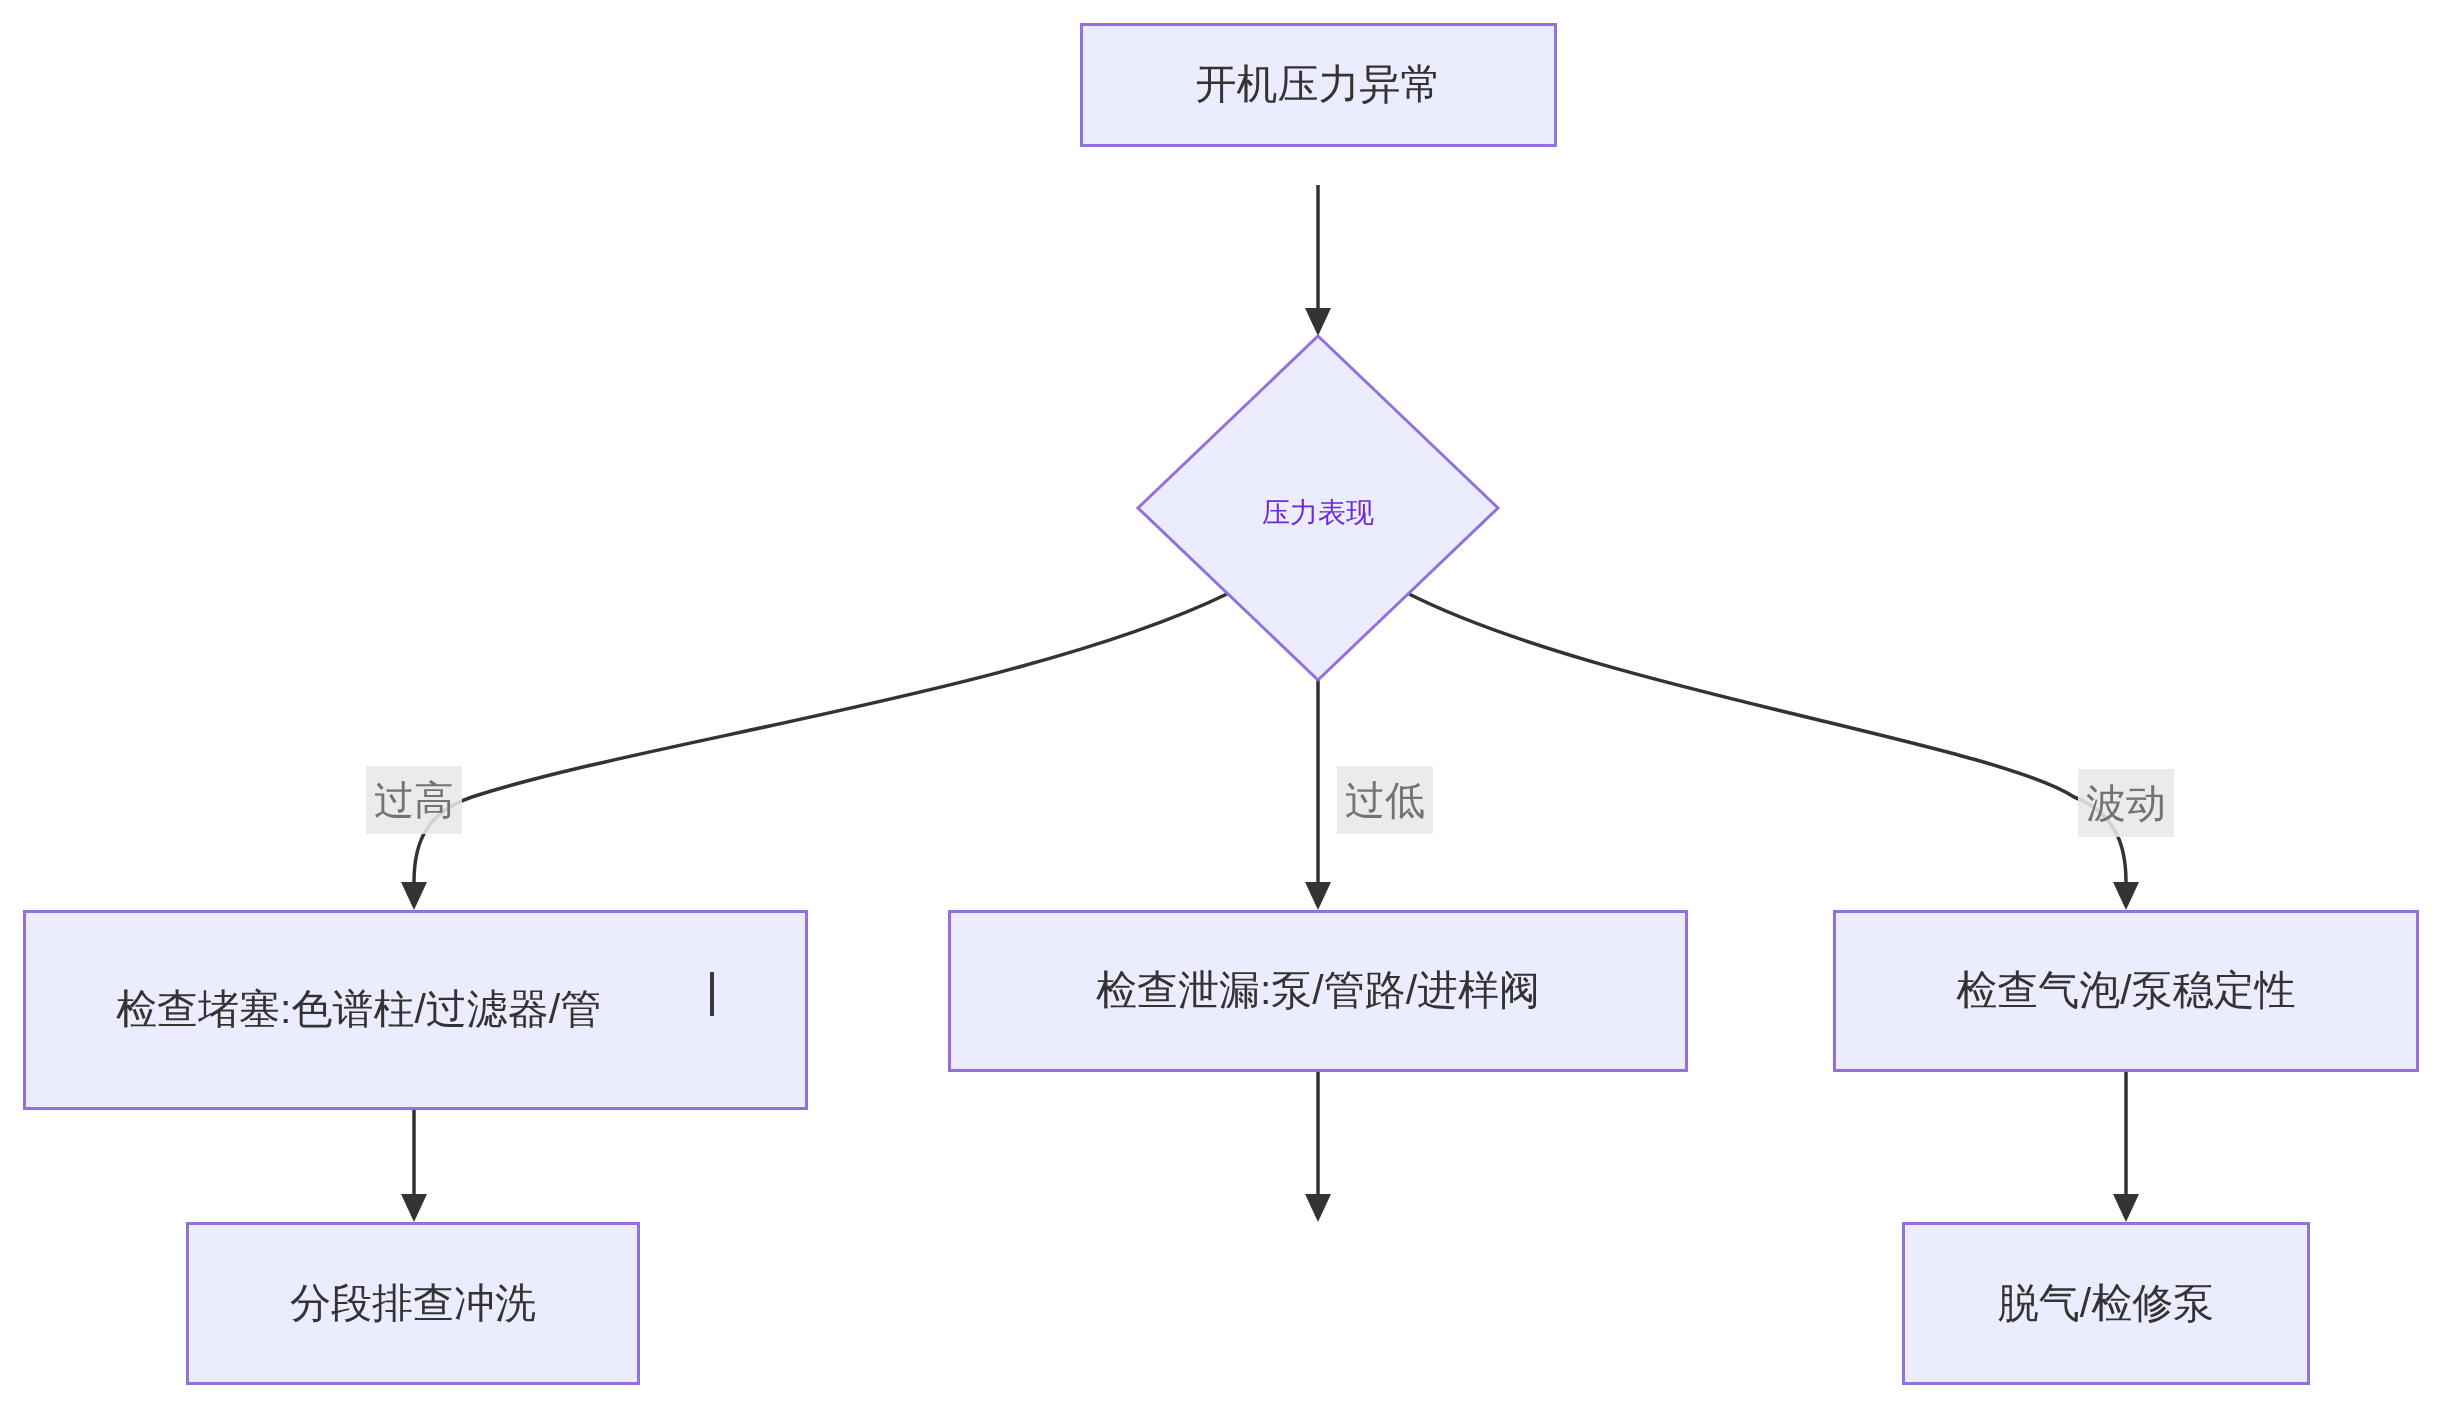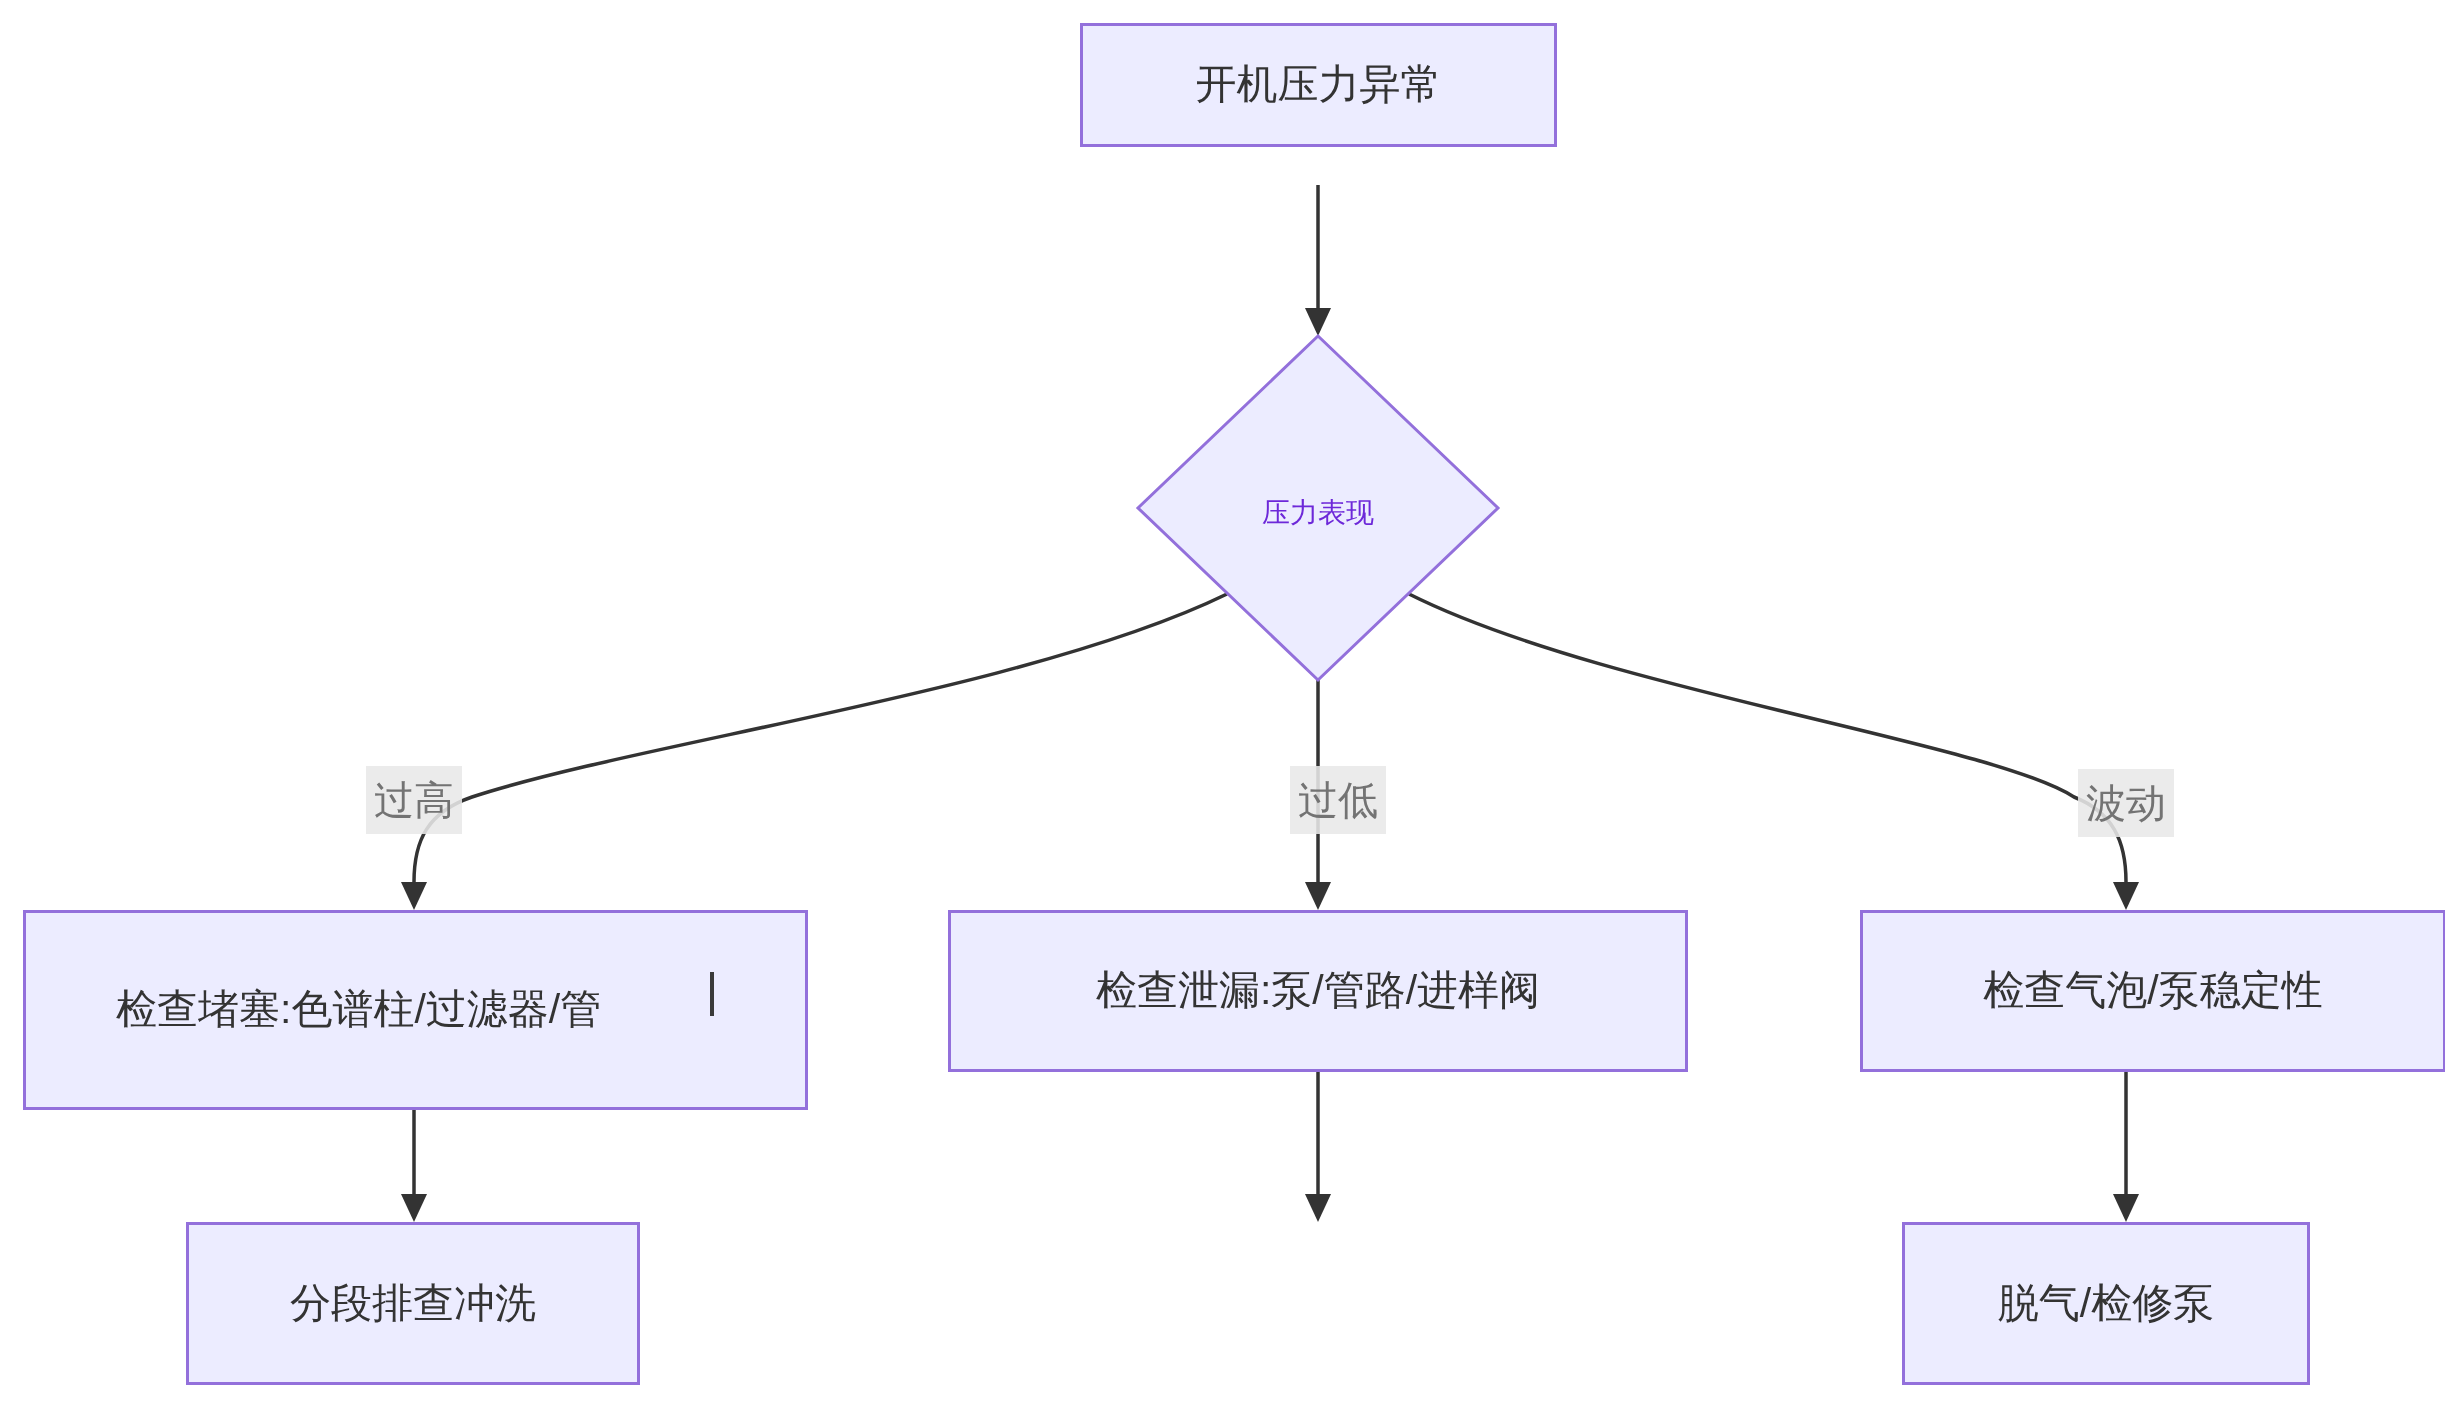--- a/index.html
+++ b/index.html
@@ -77,27 +77,27 @@
     position: absolute;
     transform: translate(-50%, -50%);
     background: rgba(232, 232, 232, 0.88);
     color: #737373;
     font-size: 40px;
     line-height: 1.0;
     padding: 14px 8px;
     white-space: nowrap;
   }
   .edge-label--high  { left: 414px;  top: 800px; }
-  .edge-label--low   { left: 1338px; top: 800px; }
+  .edge-label--low   { left: 1385px; top: 800px; }
   .edge-label--fluct { left: 2126px; top: 803px; }
 
   .node--start        { left: 1080px; top: 23px;   width: 477px; height: 124px; }
   .node--check-clog   { left: 23px;   top: 910px;  width: 785px; height: 200px; }
   .node--check-leak   { left: 948px;  top: 910px;  width: 740px; height: 162px; align-items: center; }
-  .node--check-bubble { left: 1833px; top: 910px;  width: 586px; height: 162px; margin-left: 27px; }
+  .node--check-bubble { left: 1833px; top: 910px;  width: 586px; height: 162px; }
   .node--flush        { left: 186px;  top: 1222px; width: 454px; height: 163px; }
   .node--seal         { left: 1106px; top: 1222px; width: 424px; height: 163px; }
   .node--degas        { left: 1902px; top: 1222px; width: 408px; height: 163px; }
 </style>
 </head>
 <body>
 
 <div class="canvas">
 
   <svg class="edges-svg" viewBox="0 0 2445 1410" xmlns="http://www.w3.org/2000/svg">

